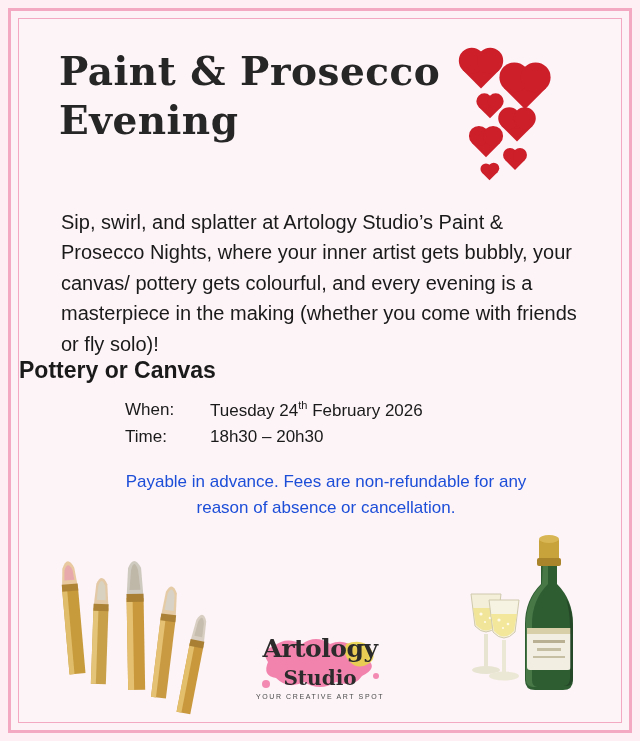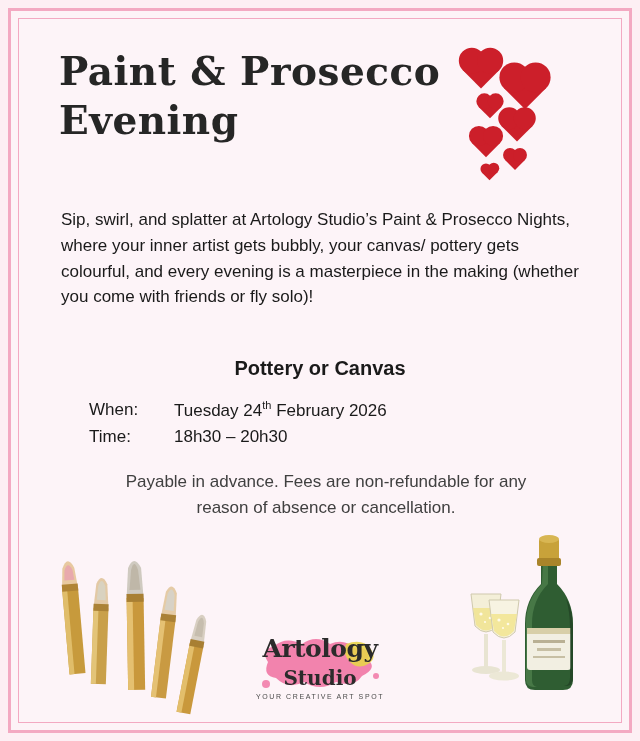--- a/index.html
+++ b/index.html
@@ -88,65 +88,65 @@
     top: 0;
     left: 50%;
   }
 
   
   .body-text {
     position: absolute;
     left: 42px;
     top: 188px;
     width: 520px;
-    font-size: 17px;
+    font-size: 20px;
     line-height: 1.52;
     color: #1a1a1a;
   }
 
   .subheading {
     position: absolute;
     left: 0;
     right: 0;
     top: 338px;
-    text-align: center;
-    font-size: 20px;
+    font-size: 23px;
     font-weight: bold;
     color: #1a1a1a;
   }
 
   .details {
     position: absolute;
     left: 70px;
     top: 378px;
     font-size: 17px;
     color: #1a1a1a;
     line-height: 1.55;
   }
   .details .row {
     display: flex;
   }
   .details .lbl {
     width: 85px;
     flex: none;
+    margin-left: 36px;
   }
   .details sup {
     font-size: 11px;
     vertical-align: super;
   }
 
   .fineprint {
     position: absolute;
     left: 12px;
     right: 0;
     top: 450px;
     text-align: center;
     font-size: 17px;
     line-height: 1.5;
-    color: #404040;
+    color: #1d4ed8;
   }
   .fineprint .l2 {
     display: block;
   }
 
   
   .brushes {
     position: absolute;
     left: 14px;
     bottom: 0;

